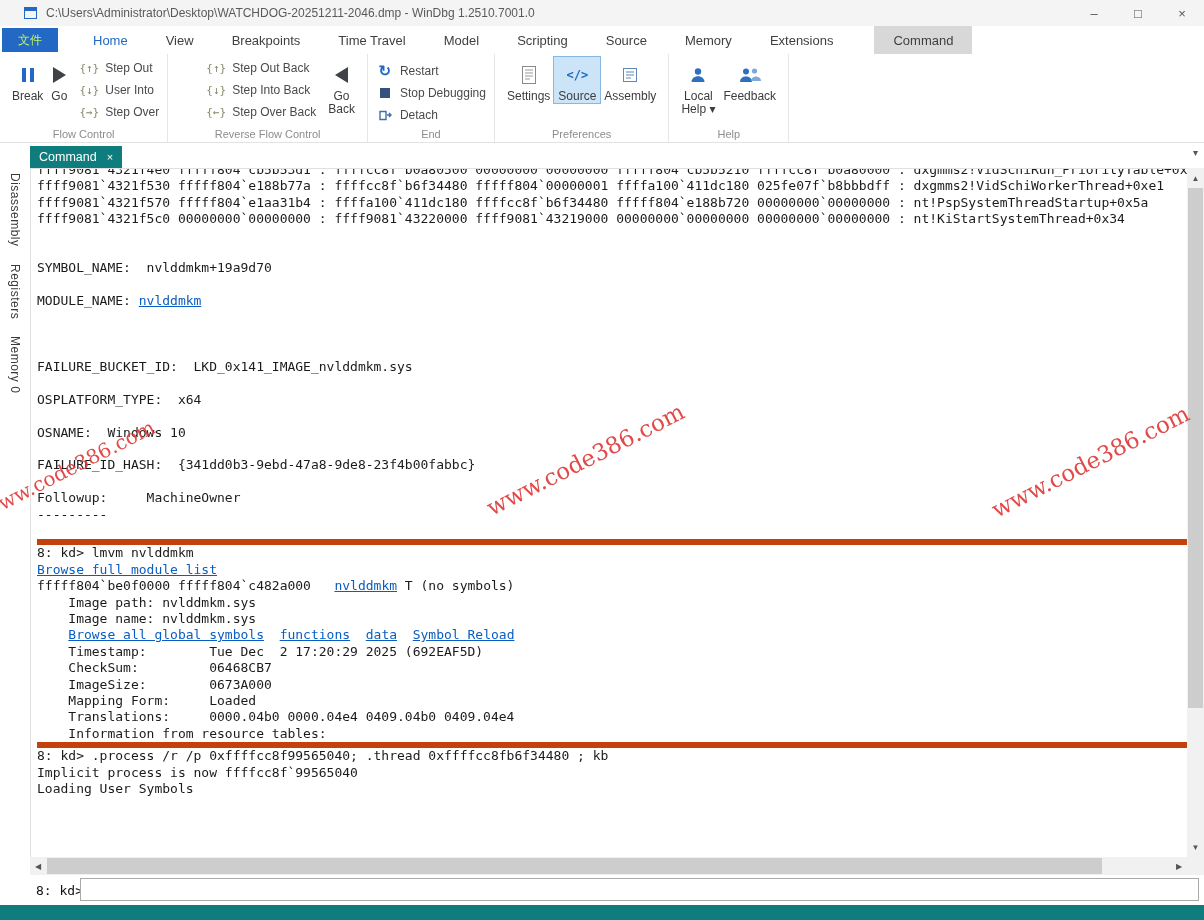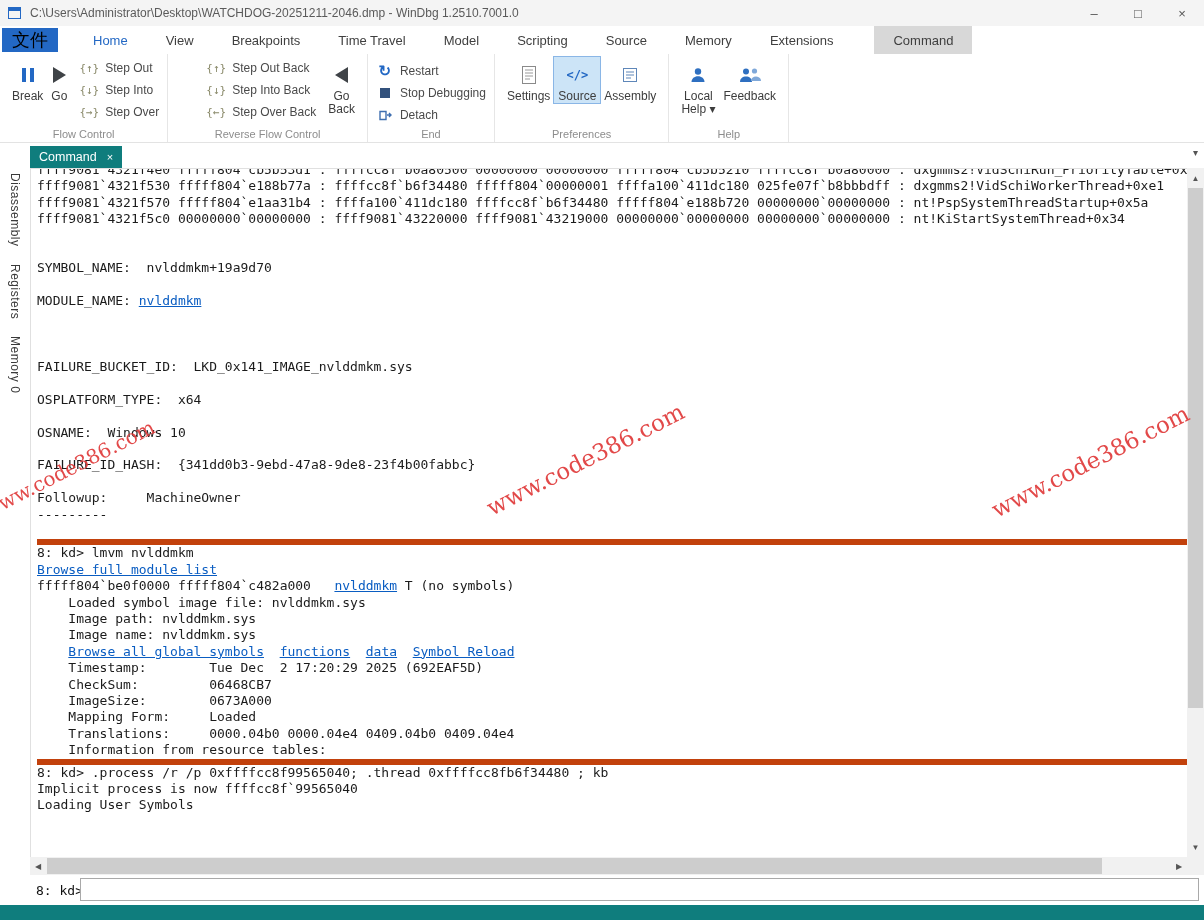--- a/index.html
+++ b/index.html
@@ -3,29 +3,29 @@
 <meta charset="utf-8">
 <style>
   :root{
     --accent:#2368c4; --teal:#0f7d7d; --link:#0a5dc2; --wm:#e03a3a;
   }
   *{margin:0;padding:0;box-sizing:border-box;}
   html,body{width:1204px;height:920px;}
   body{position:relative;overflow:hidden;background:#fff;font-family:"Liberation Sans",sans-serif;color:#222;}
 
   
-  .titlebar{position:absolute;left:0;top:0;right:0;height:26px;background:#f4f4f4;display:flex;align-items:center;padding-left:8px;}
+  .titlebar{position:absolute;left:0;top:0;right:0;height:26px;background:#f4f4f4;display:flex;align-items:center;padding-left:24px;}
   .appicon{width:13px;height:12px;border:1px solid var(--accent);border-top:4px solid var(--accent);margin-right:9px;}
   .title{font-size:12px;color:#5a5a5a;white-space:nowrap;}
   .wbtns{position:absolute;right:0;top:0;height:26px;display:flex;}
   .wbtn{width:44px;height:26px;display:flex;align-items:center;justify-content:center;font-size:13px;color:#555;}
 
   
   .ribbon-tabs{position:absolute;top:26px;left:0;right:0;height:28px;background:#fff;display:flex;align-items:stretch;}
-  .file-tab{margin:2px 0 2px 2px;width:56px;background:var(--accent);color:#000000;display:flex;align-items:center;justify-content:center;font-size:18px;}
+  .file-tab{margin:2px 0 2px 2px;width:56px;background:var(--accent);color:#bef264;display:flex;align-items:center;justify-content:center;font-size:12px;}
   .tab{display:flex;align-items:center;padding:0 19px;font-size:13px;color:#3f3f3f;white-space:nowrap;}
   .tab.active{color:var(--accent);}
   .tab.hl{background:#d8d8d8;margin-left:22px;}
   .tab-home{margin-left:16px;}
 
   
   .ribbon{position:absolute;top:54px;left:0;right:0;height:89px;background:#fff;border-bottom:1px solid #e3e3e3;display:flex;}
   .group{position:relative;border-right:1px solid #e6e6e6;padding:3px 8px 16px 8px;display:flex;align-items:flex-start;}
   .group-label{position:absolute;left:0;right:0;bottom:2px;text-align:center;font-size:11px;color:#8d8d8d;white-space:nowrap;}
   .bigbtn{display:flex;flex-direction:column;align-items:center;padding:3px 4px 0 4px;font-size:12px;color:#3c3c3c;line-height:13px;text-align:center;}
@@ -130,21 +130,21 @@
           </span>
         <span>Go</span>
       </div>
       <div class="scol">
         <div class="smallbtn">
           <span class="sicon">{↑}</span>
           <span>Step Out</span>
         </div>
         <div class="smallbtn">
           <span class="sicon">{↓}</span>
-          <span>Step Into</span>
+          <span>User Into</span>
         </div>
         <div class="smallbtn">
           <span class="sicon">{→}</span>
           <span>Step Over</span>
         </div>
       </div>
       <div class="group-label">Flow Control</div>
     </div>
 
     <div class="group g-reverse">
@@ -281,21 +281,20 @@
       <div class="cline"><span>OSNAME:  Windows 10</span></div>
       <div class="cline">&nbsp;</div>
       <div class="cline"><span>FAILURE_ID_HASH:  {341dd0b3-9ebd-47a8-9de8-23f4b00fabbc}</span></div>
       <div class="cline">&nbsp;</div>
       <div class="cline"><span>Followup:     MachineOwner</span></div>
       <div class="cline"><span>---------</span></div>
       <div class="cline">&nbsp;</div>
       <div class="cline sep"><span>8: kd&gt; lmvm nvlddmkm</span></div>
       <div class="cline"><span class="clink">Browse full module list</span></div>
       <div class="cline"><span>fffff804`be0f0000 fffff804`c482a000   </span><span class="clink">nvlddmkm</span><span> T (no symbols)</span></div>
-      <div class="cline"><span>    Loaded symbol image file: nvlddmkm.sys</span></div>
       <div class="cline"><span>    Image path: nvlddmkm.sys</span></div>
       <div class="cline"><span>    Image name: nvlddmkm.sys</span></div>
       <div class="cline"><span>    </span><span class="clink">Browse all global symbols</span><span>  </span><span class="clink">functions</span><span>  </span><span class="clink">data</span><span>  </span><span class="clink">Symbol Reload</span></div>
       <div class="cline"><span>    Timestamp:        Tue Dec  2 17:20:29 2025 (692EAF5D)</span></div>
       <div class="cline"><span>    CheckSum:         06468CB7</span></div>
       <div class="cline"><span>    ImageSize:        0673A000</span></div>
       <div class="cline"><span>    Mapping Form:     Loaded</span></div>
       <div class="cline"><span>    Translations:     0000.04b0 0000.04e4 0409.04b0 0409.04e4</span></div>
       <div class="cline"><span>    Information from resource tables:</span></div>
       <div class="cline sep"><span>8: kd&gt; .process /r /p 0xffffcc8f99565040; .thread 0xffffcc8fb6f34480 ; kb</span></div>

